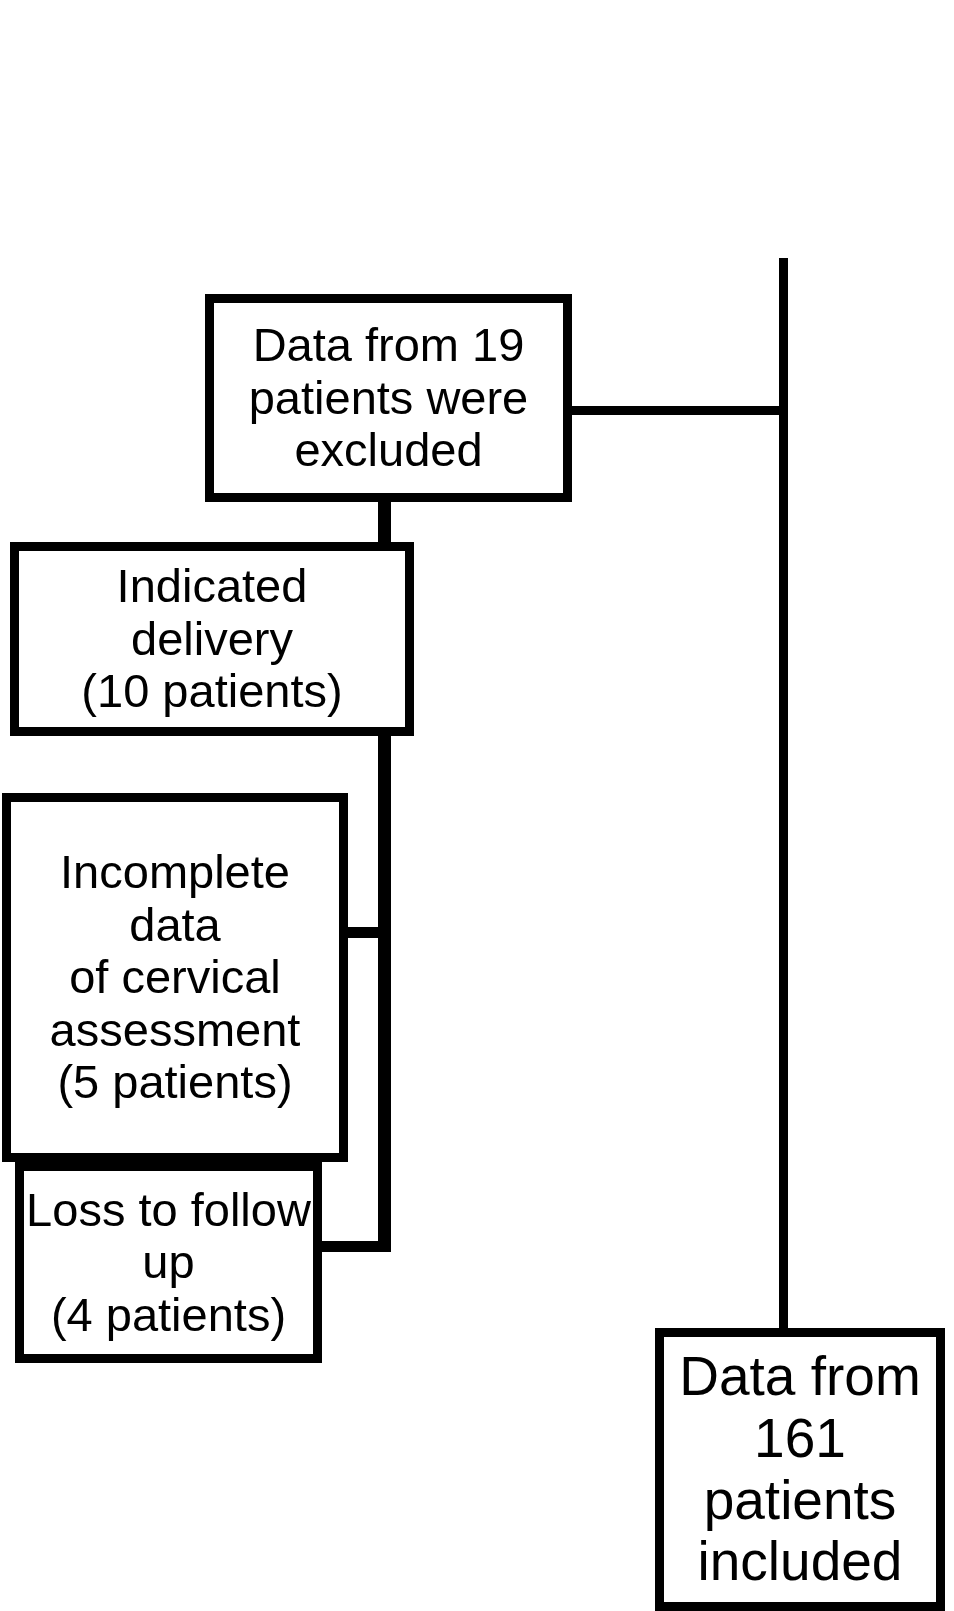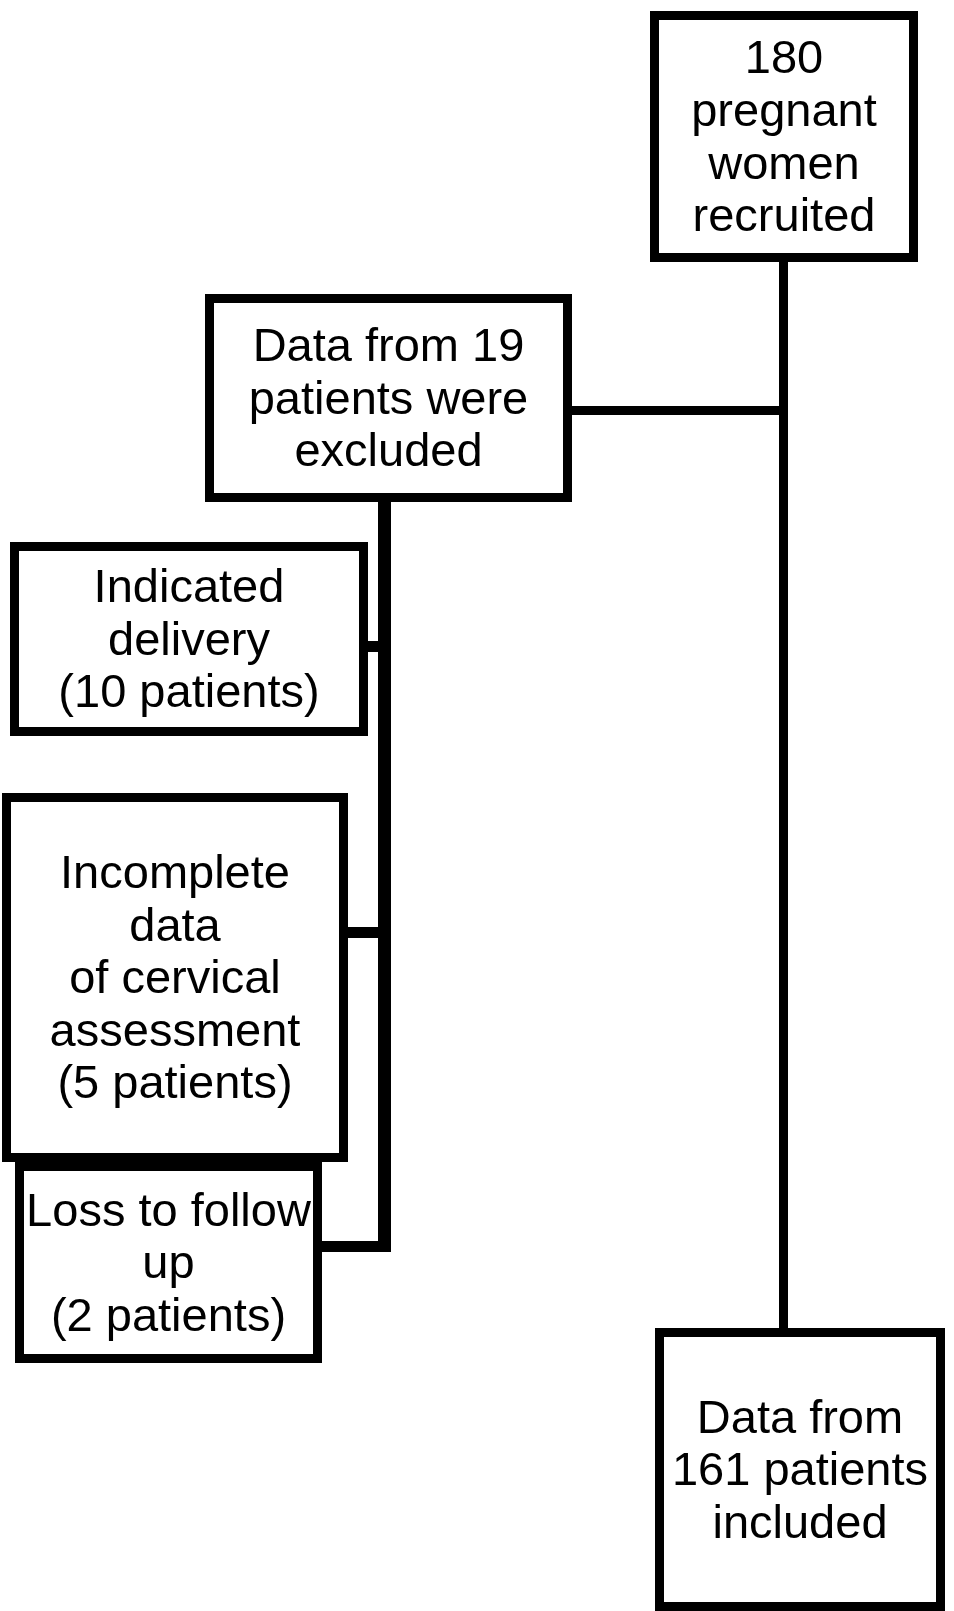--- a/index.html
+++ b/index.html
@@ -46,21 +46,21 @@
   #node-excluded {
     left: 205px;
     top: 294px;
     width: 367px;
     height: 208px;
     font-size: 47px;
   }
   #node-reason-0 {
     left: 10px;
     top: 542px;
-    width: 358px;
+    width: 404px;
     height: 194px;
     font-size: 47px;
   }
   #node-reason-1 {
     left: 2px;
     top: 793px;
     width: 346px;
     height: 369px;
     font-size: 47px;
   }
@@ -69,21 +69,21 @@
     top: 1162px;
     width: 307px;
     height: 201px;
     font-size: 47px;
   }
   #node-included {
     left: 655px;
     top: 1328px;
     width: 290px;
     height: 283px;
-    font-size: 47px;
+    font-size: 55px;
   }
   
   .conn {
     position: absolute;
     background: #000000;
     z-index: 1;
   }
   
   #conn-main-spine {
     left: 779px;
@@ -130,26 +130,20 @@
 
 <div id="canvas">
 
   <div class="conn" id="conn-main-spine"></div>
   <div class="conn" id="conn-excluded-link"></div>
   <div class="conn" id="conn-reason-trunk"></div>
   <div class="conn" id="conn-stub-0"></div>
   <div class="conn" id="conn-stub-1"></div>
   <div class="conn" id="conn-stub-2"></div>
 
-  <div class="node" id="node-recruited">
-    <span class="label">180
-pregnant
-women
-recruited</span>
-  </div>
 
   <div class="node" id="node-excluded">
     <span class="label">Data from 19
 patients were
 excluded</span>
   </div>
 
   <div class="node" id="node-reason-0">
     <span class="label">Indicated
 delivery
@@ -159,21 +153,21 @@
   <div class="node" id="node-reason-1">
     <span class="label">Incomplete data
 of cervical
 assessment
 (5 patients)</span>
   </div>
 
   <div class="node" id="node-reason-2">
     <span class="label">Loss to follow
 up
-(2 patients)</span>
+(4 patients)</span>
   </div>
 
   <div class="node" id="node-included">
     <span class="label">Data from
 161 patients
 included</span>
   </div>
 
 </div>
 

